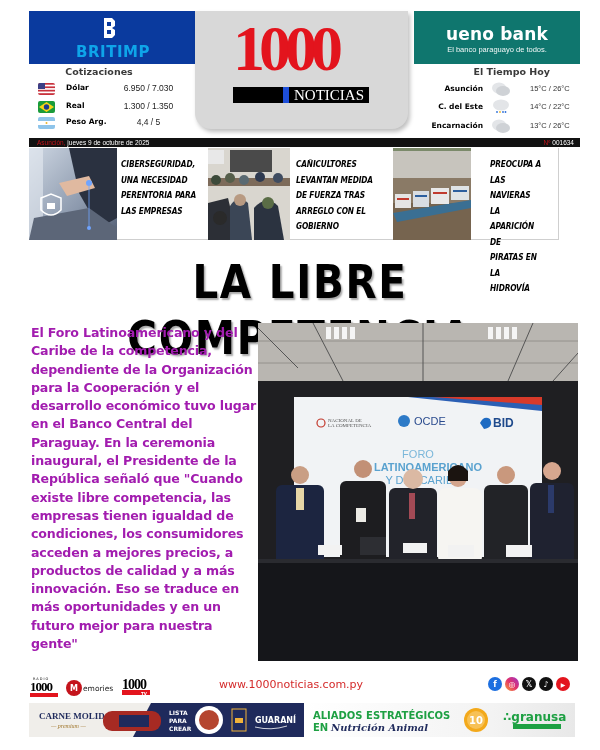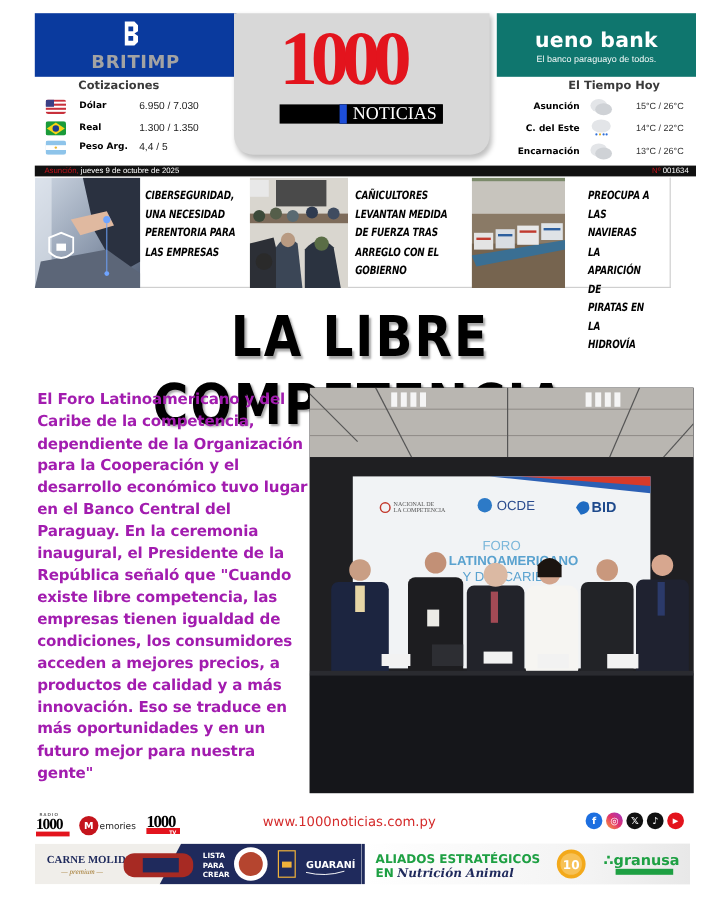--- a/index.html
+++ b/index.html
@@ -2,37 +2,37 @@
 <html><head>
 <meta charset="utf-8">
 <style>
   * { box-sizing: border-box; margin: 0; padding: 0; }
   html, body { width: 600px; height: 750px; background: #ffffff; overflow: hidden; }
   body { position: relative; font-family: "Liberation Sans", sans-serif; color: #111; }
 
   
   .britimp {
     position: absolute; left: 29px; top: 11px; width: 168px; height: 53px;
-    background: #0a3a9e; color: #a3a3a3; text-align: center;
+    background: #0a3a9e; color: #0ea5e9; text-align: center;
   }
   .britimp .logo-mark {
     position: absolute; left: 72px; top: 6px; width: 16px; height: 22px;
   }
   .britimp .brand {
     position: absolute; left: 0; right: 0; top: 32px;
     font-family: "DejaVu Sans", sans-serif; font-weight: bold; font-size: 15px; letter-spacing: 0.5px;
   }
   .cotiz-title {
     position: absolute; left: 29px; top: 66px; width: 140px; text-align: center;
     font-family: "DejaVu Sans", sans-serif; font-weight: bold; font-size: 9.5px; color: #3a3a3a;
   }
   .cotiz-row { position: absolute; left: 38px; width: 160px; height: 14px; }
   .cotiz-row .flag { position: absolute; left: 0; top: 1px; width: 17px; height: 12px; border-radius: 2px; overflow: hidden; }
   .cotiz-row .cur { position: absolute; left: 28px; top: 1px; font-family: "DejaVu Sans", sans-serif; font-weight: bold; font-size: 7.5px; color: #000; }
-  .cotiz-row .val { position: absolute; left: 78px; top: 1px; width: 65px; text-align: left; font-size: 8.5px; color: #222; }
+  .cotiz-row .val { position: absolute; left: 78px; top: 1px; width: 65px; text-align: center; font-size: 8.5px; color: #222; }
 
   .logo-box {
     position: absolute; left: 195px; top: 11px; width: 213px; height: 118px;
     background: #d8d8d8; border-radius: 0 0 16px 16px;
     box-shadow: 2px 3px 4px rgba(0,0,0,0.25);
   }
   .logo-1000 {
     position: absolute; left: 38px; top: 6px; font-family: "Liberation Serif", serif; font-weight: bold;
     font-size: 64px; line-height: 64px; color: #e3141d; letter-spacing: -6px;
   }

